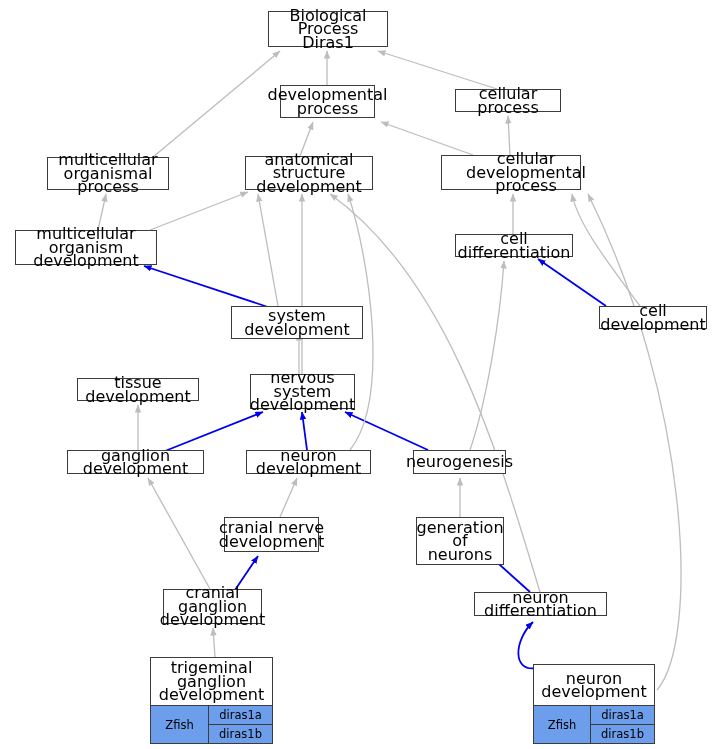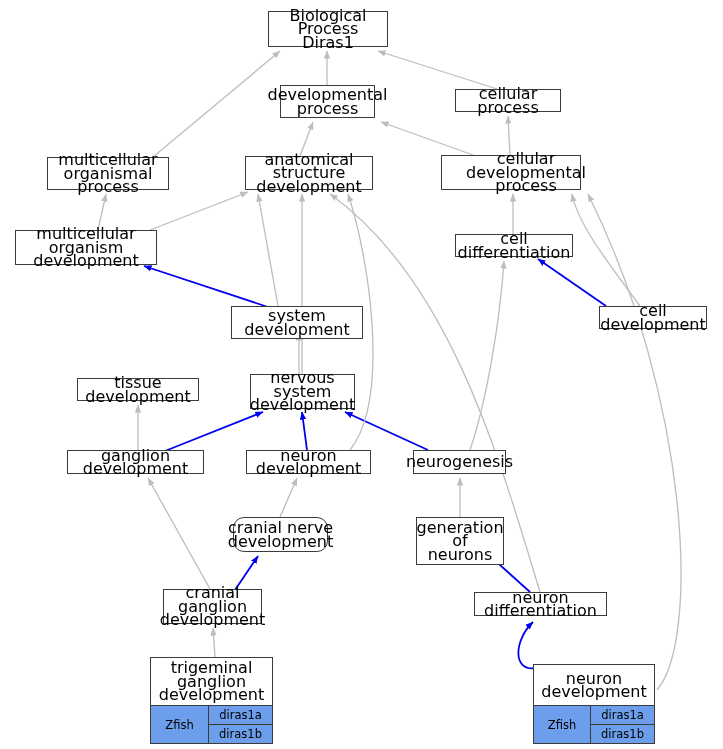--- a/index.html
+++ b/index.html
@@ -175,21 +175,21 @@
       </div>
       <div class="node" style="left: 67px; top: 450px; width: 137px; height: 24px;">
         <div class="node-label">ganglion development</div>
       </div>
       <div class="node" style="left: 246px; top: 450px; width: 125px; height: 24px;">
         <div class="node-label">neuron development</div>
       </div>
       <div class="node" style="left: 413px; top: 450px; width: 93px; height: 24px;">
         <div class="node-label">neurogenesis</div>
       </div>
-      <div class="node" style="left: 233px; top: 517px; width: 95px; height: 35px; border-radius: 11px;">
+      <div class="node" style="left: 224px; top: 517px; width: 95px; height: 35px;">
         <div class="node-label">cranial nerve
 development</div>
       </div>
       <div class="node" style="left: 416px; top: 517px; width: 88px; height: 48px;">
         <div class="node-label">generation of
 neurons</div>
       </div>
       <div class="node" style="left: 163px; top: 589px; width: 99px; height: 35px;">
         <div class="node-label">cranial ganglion
 development</div>

